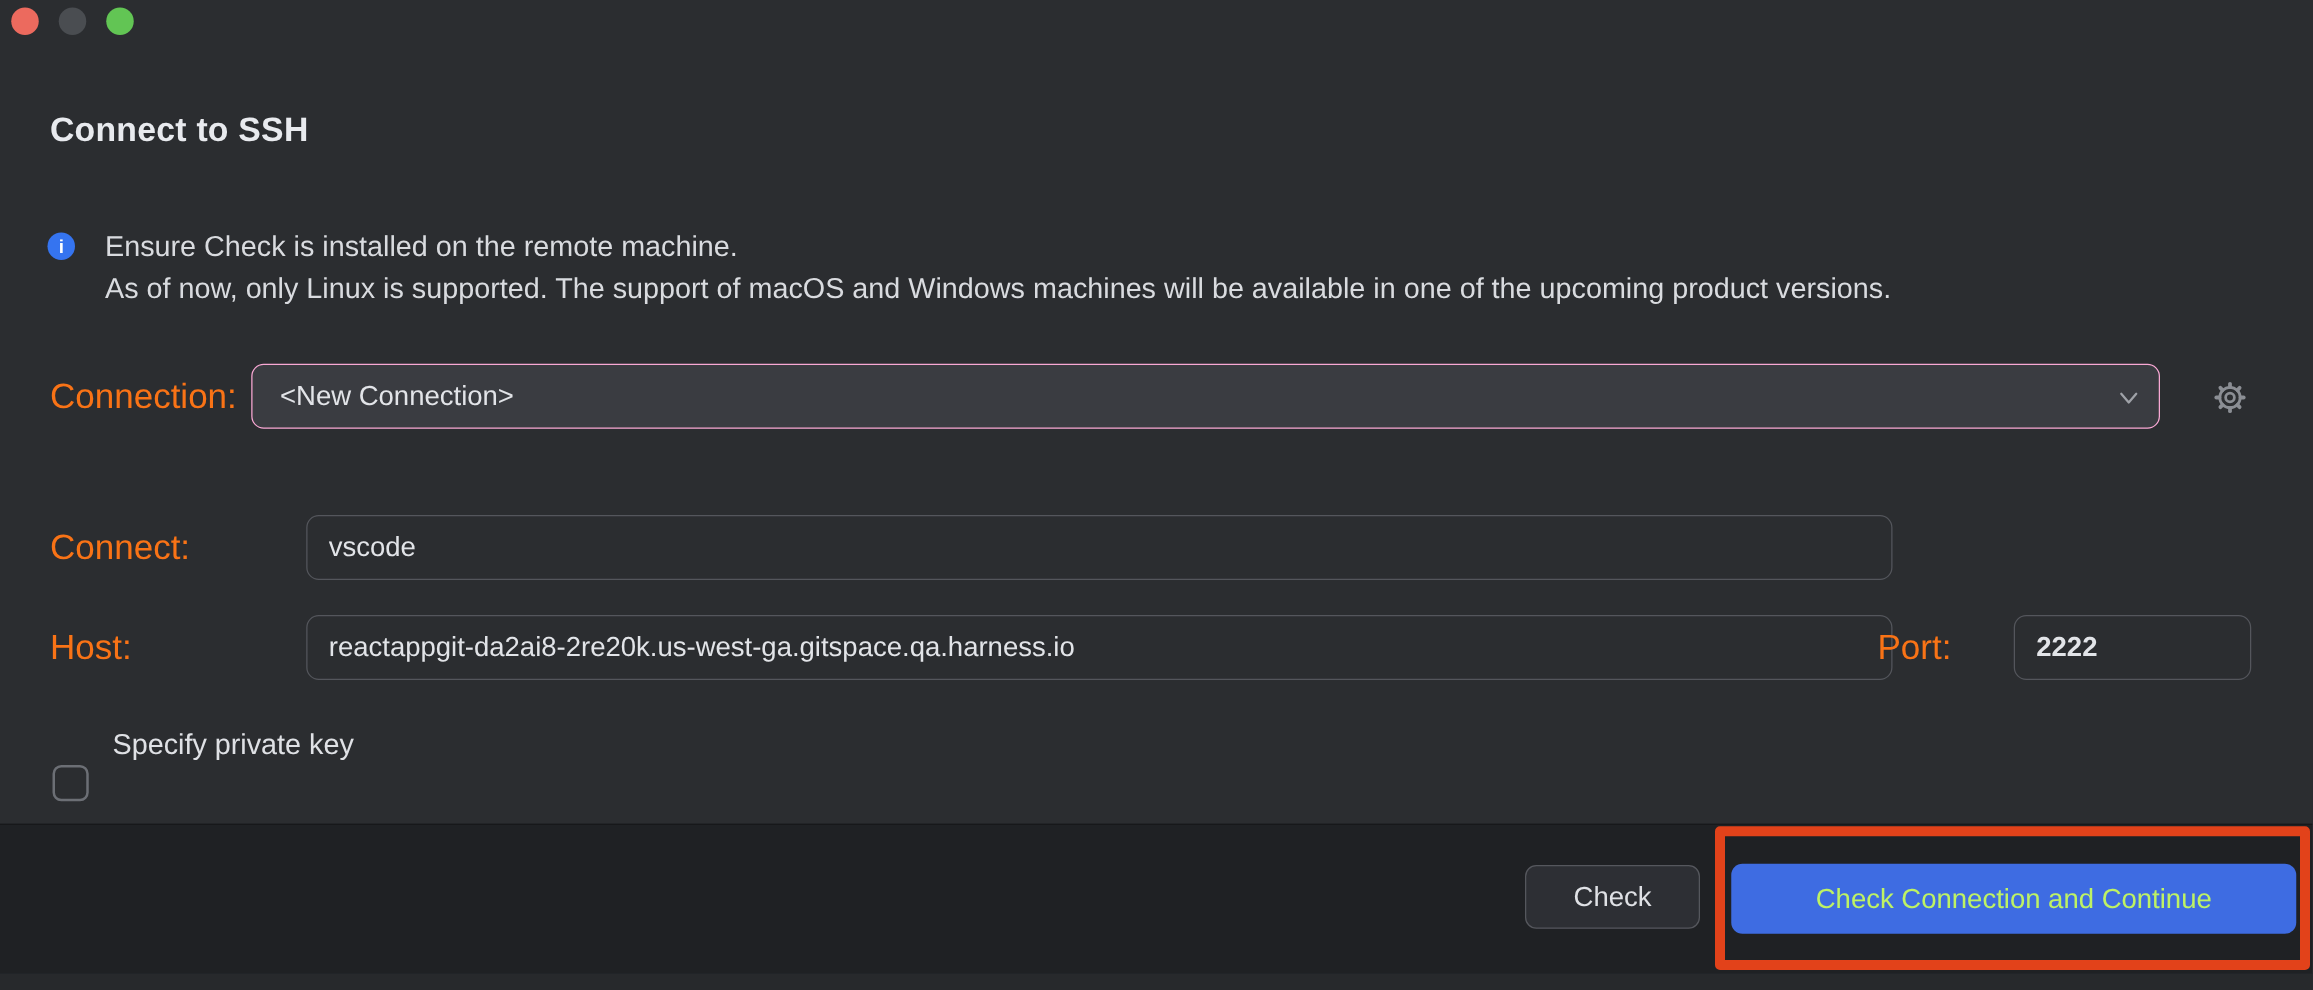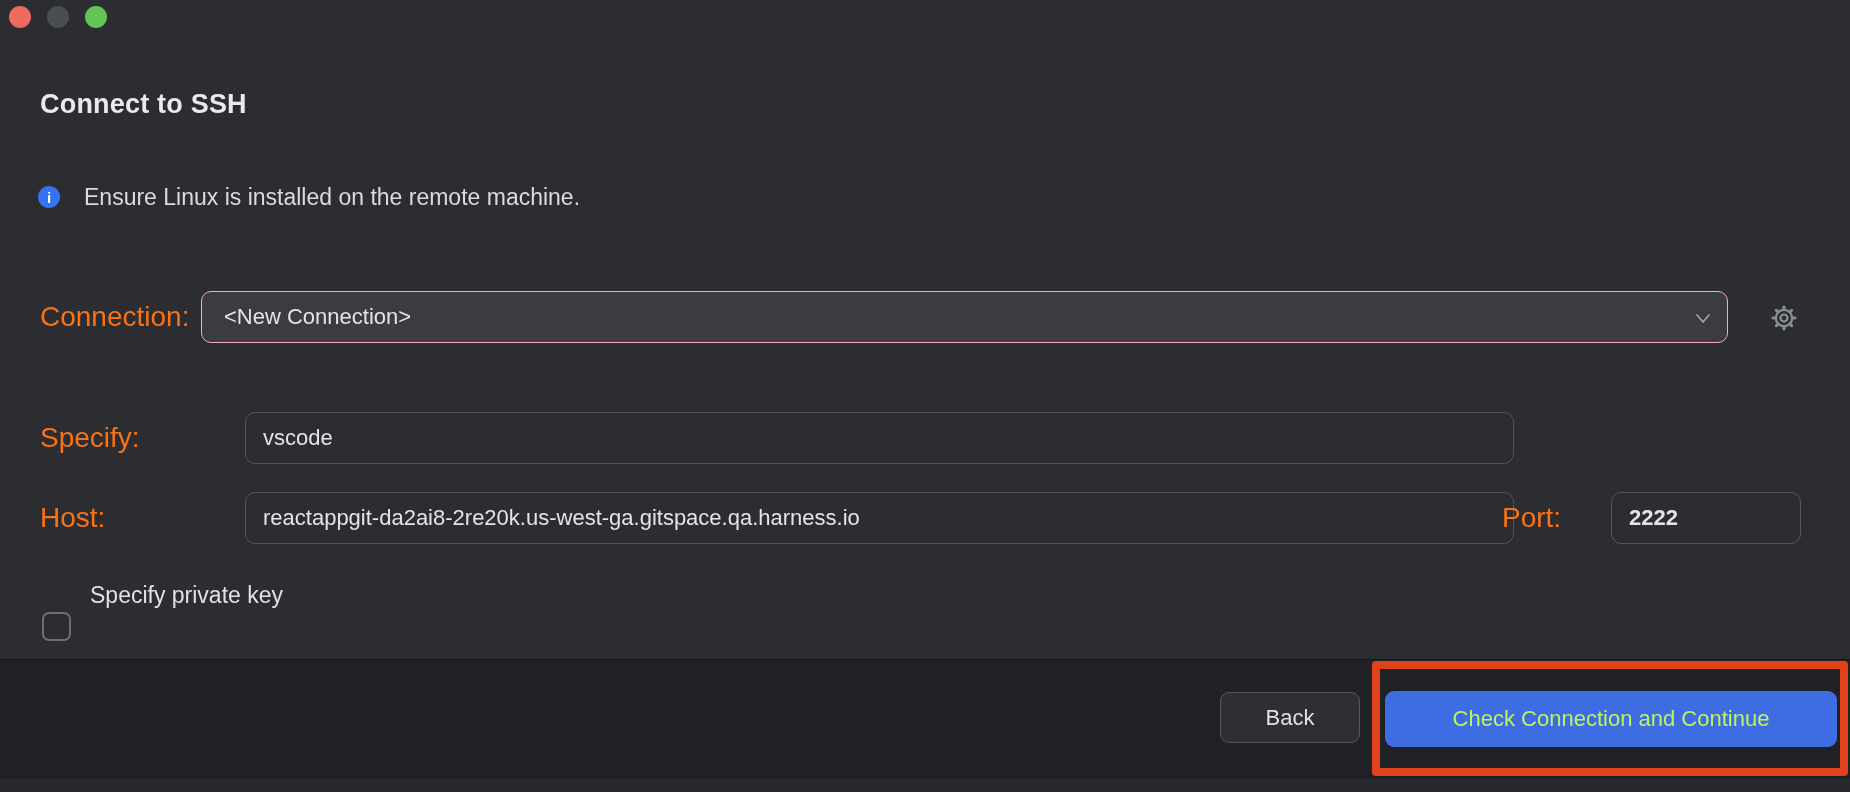--- a/index.html
+++ b/index.html
@@ -68,21 +68,22 @@
 <body>
 
 <div class="abs tl tl-close"></div>
 <div class="abs tl tl-min"></div>
 <div class="abs tl tl-zoom"></div>
 
 <div class="abs page-title">Connect to SSH</div>
 
 <div class="abs info-icon">i</div>
 <div class="abs info-lines">
-  <div>Ensure Linux is installed on the remote machine.</div>
+  <div>Ensure Check is installed on the remote machine.</div>
+  <div>As of now, only Linux is supported. The support of macOS and Windows machines will be available in one of the upcoming product versions.</div>
 </div>
 
 <div class="abs flabel" style="top:291px;">Connection:</div>
 <div class="abs combo">
   <span class="combo-text">&lt;New Connection&gt;</span>
   <span class="combo-chevron">
     <svg width="20" height="20" viewBox="0 0 20 20">
         <polyline points="4,7 10,14 16,7" fill="none" stroke="#9fa2a8" stroke-width="1.8" stroke-linecap="round" stroke-linejoin="round"></polyline>
       </svg>
   </span>
@@ -99,29 +100,29 @@
           <line x1="19.2" y1="12" x2="21.4" y2="12"></line>
         <line x1="6.9" y1="6.9" x2="5.4" y2="5.4"></line>
           <line x1="17.1" y1="17.1" x2="18.6" y2="18.6"></line>
         <line x1="6.9" y1="17.1" x2="5.4" y2="18.6"></line>
           <line x1="17.1" y1="6.9" x2="18.6" y2="5.4"></line>
       </g>
     </svg>
   </span>
 </div>
 
-<div class="abs flabel" style="top:412px;">Specify:</div>
+<div class="abs flabel" style="top:412px;">Connect:</div>
 <input class="abs tfield f-user" type="text" value="vscode" style="">
 
 <div class="abs flabel" style="top:492px;">Host:</div>
 <input class="abs tfield f-host" type="text" value="reactappgit-da2ai8-2re20k.us-west-ga.gitspace.qa.harness.io" style="">
 <div class="abs flabel" style="left:1502px;top:492px;">Port:</div>
 <input class="abs tfield f-port" type="text" value="2222" style="">
 
 <input class="abs cbox" type="checkbox" style="">
 <div class="abs cbox-label">Specify private key</div>
 
 <div class="abs footer"></div>
 <div class="abs footer-strip"></div>
-<button class="abs btn btn-back">Back</button>
+<button class="abs btn btn-back">Check</button>
 <button class="abs btn btn-primary">Check Connection and Continue</button>
 
 <div class="abs annotation"></div>
 
 </body></html>

